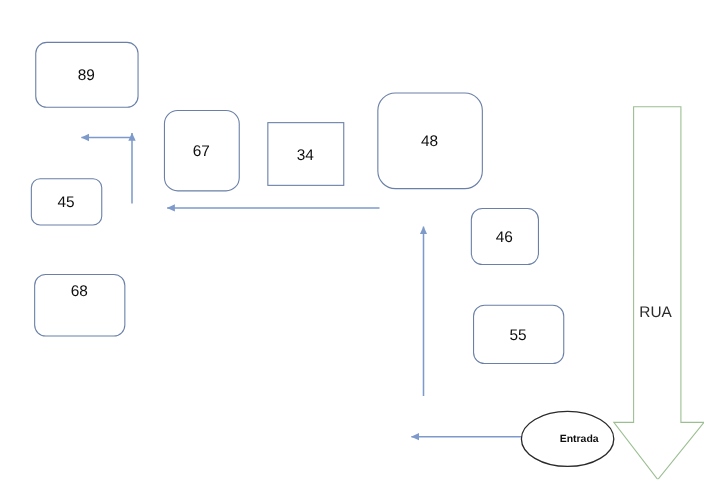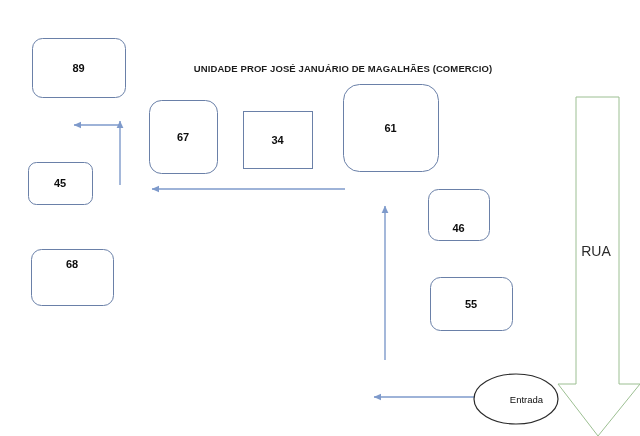--- a/index.html
+++ b/index.html
@@ -27,41 +27,42 @@
   }
   .lbl {
     position: absolute;
     font-family: "Liberation Sans", sans-serif;
     color: #1a1a1a;
     white-space: nowrap;
     -webkit-user-select: none;
     user-select: none;
   }
   .box-label {
-    font-size: 11px;
-    font-weight: bold;
+    font-size: 14px;
+    font-weight: normal;
     color: #0d0d0d;
     transform: translate(-50%, -50%);
   }
   .diagram-title {
     font-size: 9.5px;
     font-weight: bold;
     color: #1c1c1c;
     letter-spacing: 0.1px;
     transform: translate(-50%, -50%);
   }
   .street-label {
     font-size: 14px;
     font-weight: normal;
     color: #2b2b2b;
     transform: translate(-50%, -50%);
+    margin-top: 32px;
   }
   .entrance-label {
     font-size: 9.5px;
-    font-weight: normal;
+    font-weight: bold;
     color: #0d0d0d;
     transform: translate(-50%, -50%);
     padding-left: 21px;
   }
 </style>
 </head>
 <body>
 
 <div id="canvas">
 
@@ -89,28 +90,27 @@
         <line x1="478" y1="397" x2="374" y2="397" stroke="#7e9acb" stroke-width="1.4" marker-end="url(#arrowhead-blue)"></line>
       </g>
     <g id="street-group">
         <polygon points="576,97 619,97 619,384 640,384 598,436 558,384 576,384" fill="#ffffff" stroke="#9cbf92" stroke-width="1"></polygon>
       </g>
     <g id="entrance-group">
         <ellipse cx="516" cy="399" rx="42" ry="25" fill="#ffffff" stroke="#2a2a2a" stroke-width="1.2"></ellipse>
       </g>
   </svg>
 
-  <div class="lbl diagram-title" id="title-el" style="left: 343px; top: 68px;">UNIDADE PROF JOSÉ JANUÁRIO DE MAGALHÃES (COMERCIO)</div>
 
   <div id="labels-layer">
       <div class="lbl box-label" style="left: 78.5px; top: 67.5px;">89</div>
       <div class="lbl box-label" style="left: 60px; top: 183px;">45</div>
       <div class="lbl box-label" style="left: 72px; top: 264px;">68</div>
       <div class="lbl box-label" style="left: 183px; top: 136.5px;">67</div>
       <div class="lbl box-label" style="left: 277.5px; top: 139.5px;">34</div>
-      <div class="lbl box-label" style="left: 390.5px; top: 127.5px;">61</div>
-      <div class="lbl box-label" style="left: 458.5px; top: 214.5px; margin-top: 13px;">46</div>
+      <div class="lbl box-label" style="left: 390.5px; top: 127.5px;">48</div>
+      <div class="lbl box-label" style="left: 458.5px; top: 214.5px;">46</div>
       <div class="lbl box-label" style="left: 471px; top: 303.5px;">55</div>
       <div class="lbl street-label" style="left: 596px; top: 251px;">RUA</div>
       <div class="lbl entrance-label" style="left: 516px; top: 399px;">Entrada</div>
     </div>
 
 </div>
 
 </body></html>

